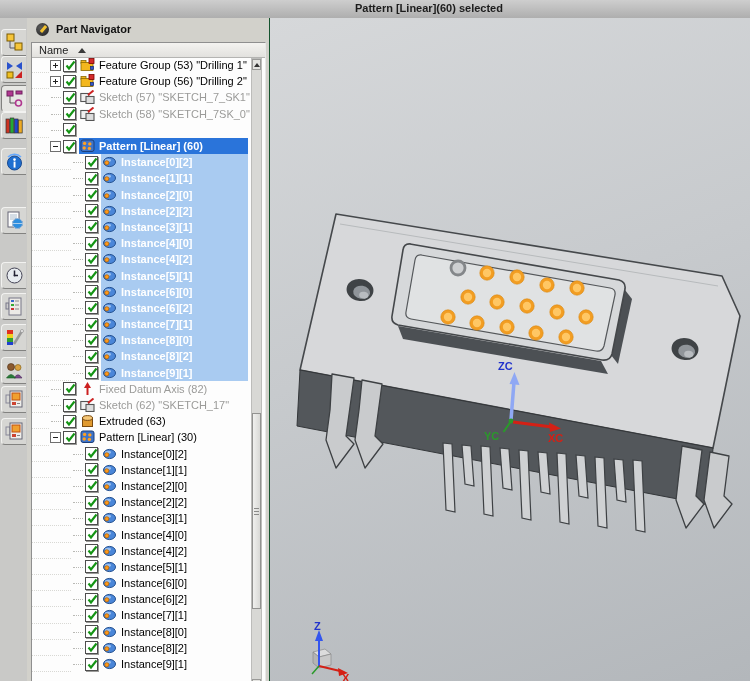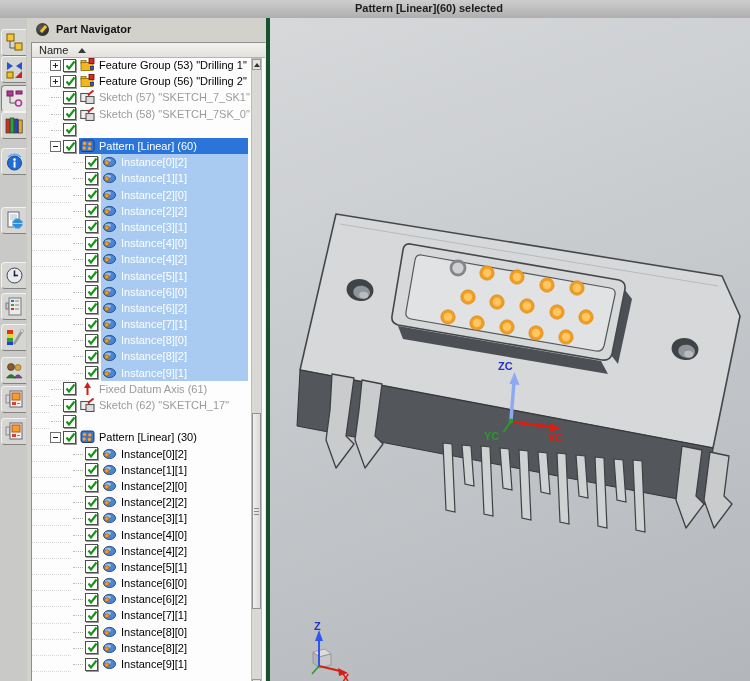--- a/index.html
+++ b/index.html
@@ -14,21 +14,21 @@
   
   #lefttools{position:absolute;left:0;top:18px;width:27px;height:663px;
     background:#c9c9c7;border-right:1px solid #8d8d8b;}
   .tbtn{position:absolute;left:1px;width:25px;height:27px;background:#d6d6d3;
     border:1px solid;border-color:#f2f2f0 #828280 #828280 #f2f2f0;border-right:none;
     border-radius:4px 0 0 4px;cursor:pointer;box-sizing:border-box;}
   .tbtn.active{background:#e6e6e3;border-color:#828280 #e6e6e3 #f2f2f0 #828280;}
   .tbtn svg{display:block;margin:3px auto 0 auto;}
 
   
-  #panel{position:absolute;left:27px;top:18px;width:243px;height:663px;background:#d2d1cb;border-right:4px solid #14532d;box-sizing:border-box;}
+  #panel{position:absolute;left:27px;top:18px;width:243px;height:663px;background:#d2d1cb;border-right:1px solid #14532d;box-sizing:border-box;}
   #panelhead{position:absolute;left:0;top:0;width:100%;height:24px;}
   #panelicon{position:absolute;left:9px;top:5px;width:13px;height:13px;border-radius:50%;
     background:radial-gradient(circle at 35% 35%,#5a5a5a,#1d1d1d);}
   #panelicon:after{content:"";position:absolute;left:6px;top:2px;width:3px;height:8px;background:#f2c230;transform:rotate(40deg);}
   #paneltitle{position:absolute;left:29px;top:5px;font-size:11px;font-weight:bold;color:#111;}
 
   #treebox{position:absolute;left:4px;top:24px;width:235px;height:652px;background:#fdfdfd;
     border:1px solid #8f8f8f;border-right-color:#e8e8e8;border-bottom-color:#e8e8e8;box-sizing:border-box;}
   #namehdr{position:absolute;left:0;top:0;width:100%;height:14px;background:linear-gradient(#f4f3f0,#e2e1de);
     border-bottom:1px solid #b4b4b2;}
@@ -47,21 +47,21 @@
   .cbx{width:11px;height:11px;background:#fff;border:1px solid #4e4e4e;box-shadow:1px 1px 0 #9a9a98;
     margin:0 3px 0 1px;flex:0 0 auto;position:relative;}
   .cbx svg{position:absolute;left:0px;top:-1px;}
   .hl{flex:1 1 auto;display:flex;align-items:center;height:100%;margin-right:2px;padding-left:1px;}
   .hl.sel{background:#2a74da;}
   .hl.selchild{background:#a9cbf1;}
   .ticn{width:15px;height:14px;flex:0 0 auto;margin-right:4px;}
   .lbl{color:#000;}
   .lbl.gray{color:#9b9b99;}
   .lbl.red{color:#c05a4e;}
-  .hl.sel .lbl,.hl.selchild .lbl{color:#fff;}
+  .hl.sel .lbl,.hl.selchild .lbl{color:#fff;font-weight:bold;}
 
   
   #vscroll{position:absolute;right:3px;top:15px;width:11px;height:633px;background:#d8d8d5;border:1px solid #bcbcba;box-sizing:border-box;}
   .sarrow{position:absolute;left:0;width:9px;height:11px;background:#e3e3e0;border:1px solid #9a9a98;box-sizing:border-box;}
   .sarrow.up{top:0;}
   .sarrow.down{bottom:0;}
   .sarrow i{position:absolute;left:1px;width:0;height:0;border-left:3px solid transparent;border-right:3px solid transparent;}
   .sarrow.up i{top:3px;border-bottom:4px solid #333;}
   #sthumb{position:absolute;left:0;top:354px;width:9px;height:196px;background:linear-gradient(90deg,#f0f0ee,#d9d9d6);
     border:1px solid #929290;box-sizing:border-box;}
@@ -653,21 +653,21 @@
               <path d="M2.5,6.5 L5,9.5 L10.5,2.5" fill="none" stroke="#149414" stroke-width="2.1"></path>
             </svg>
           </span>
           <span class="hl">
             <span class="ticn">
               <svg width="15" height="14">
                 <line x1="7.5" y1="4" x2="7.5" y2="13" stroke="#cc2020" stroke-width="2"></line>
                 <polygon points="7.5,0 11,6 4,6" fill="#cc2020"></polygon>
               </svg>
             </span>
-            <span class="lbl gray">Fixed Datum Axis (61)</span>
+            <span class="lbl gray">Fixed Datum Axis (82)</span>
           </span>
         </div>
         <div class="trow">
           <span class="guide" style="width: 17px;"></span>
           <span class="slot">
             <span class="dashline"></span>
           </span>
           <span class="cbx">
             <svg width="13" height="13">
               <path d="M2.5,6.5 L5,9.5 L10.5,2.5" fill="none" stroke="#149414" stroke-width="2.1"></path>
@@ -686,20 +686,29 @@
         </div>
         <div class="trow">
           <span class="guide" style="width: 17px;"></span>
           <span class="slot">
             <span class="dashline"></span>
           </span>
           <span class="cbx">
             <svg width="13" height="13">
               <path d="M2.5,6.5 L5,9.5 L10.5,2.5" fill="none" stroke="#149414" stroke-width="2.1"></path>
             </svg>
+          </span>
+          <span class="hl">
+            <span class="ticn">
+              <svg width="15" height="14">
+                <rect x="2.5" y="4" width="10" height="8.5" fill="#e09a30" stroke="#7a4a10"></rect>
+                <ellipse cx="7.5" cy="4" rx="5" ry="2.4" fill="#f6c878" stroke="#7a4a10"></ellipse>
+              </svg>
+            </span>
+            <span class="lbl">Extruded (63)</span>
           </span>
         </div>
         <div class="trow">
           <span class="guide" style="width: 17px;"></span>
           <span class="slot">
             <span class="expander minus">
               <i></i>
             </span>
           </span>
           <span class="cbx">

